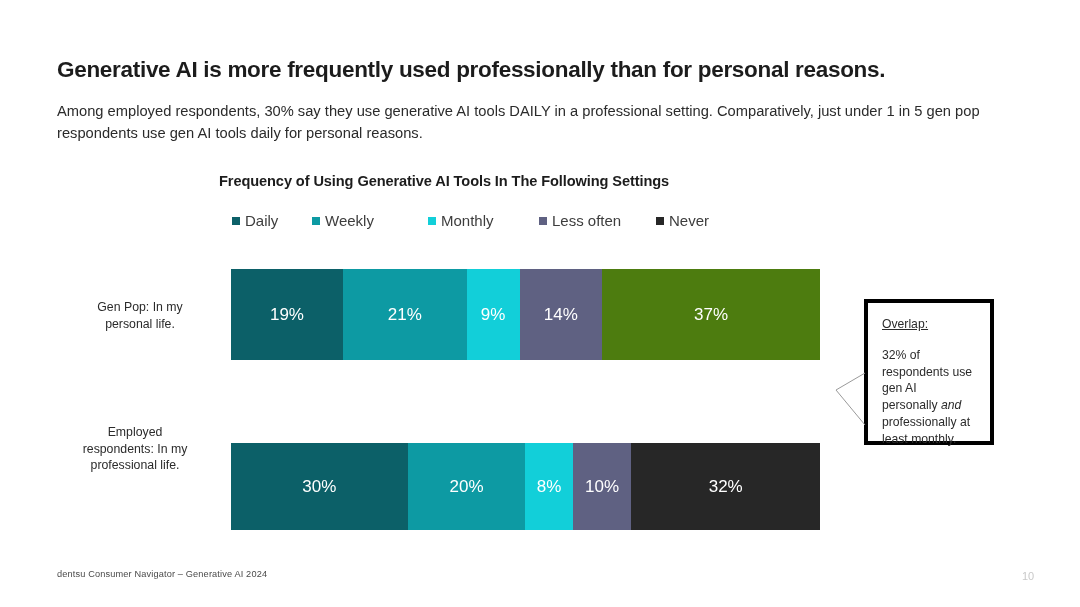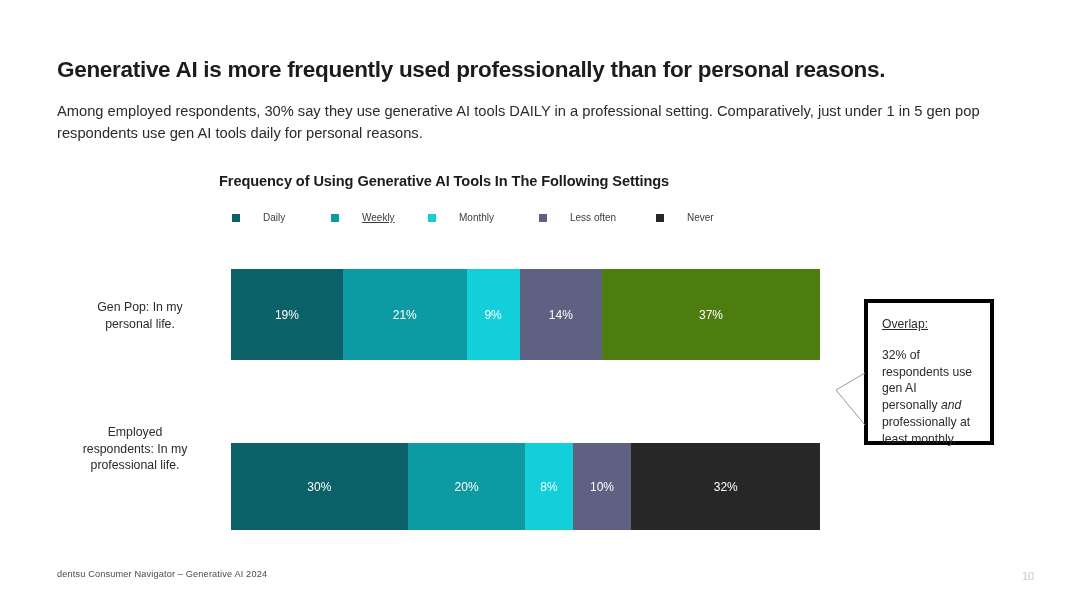--- a/index.html
+++ b/index.html
@@ -58,22 +58,22 @@
     position: absolute;
     left: 232px;
     top: 212px;
     width: 600px;
     height: 18px;
   }
   .legend-item {
     position: absolute;
     display: flex;
     align-items: center;
-    gap: 23px;
-    font-size: 10px;
+    gap: 5px;
+    font-size: 15px;
     color: #3d3d3d;
     white-space: nowrap;
   }
   .legend-swatch {
     width: 8px;
     height: 8px;
     display: inline-block;
     flex: 0 0 auto;
   }
 
@@ -91,21 +91,21 @@
   }
   .bar-row.row0 { top: 269px; height: 91px; }
   .bar-row.row1 { top: 403px; height: 87px; margin-top: 40px; }
 
   .seg {
     display: flex;
     align-items: center;
     justify-content: center;
     height: 100%;
     color: #ffffff;
-    font-size: 12px;
+    font-size: 17px;
     box-sizing: border-box;
     overflow: hidden;
     text-align: right;
   }
 
   .cat-label {
     position: absolute;
     text-align: center;
     font-size: 12.3px;
     line-height: 1.35;
@@ -188,21 +188,21 @@
   <div class="headline">Generative AI is more frequently used professionally than for personal reasons.</div>
   <div class="subhead">Among employed respondents, 30% say they use generative AI tools DAILY in a professional setting. Comparatively, just under 1 in 5 gen pop respondents use gen AI tools daily for personal reasons.</div>
 
   <div class="chart-title">Frequency of Using Generative AI Tools In The Following Settings</div>
 
   <div class="legend" id="legend">
       <div class="legend-item" style="left: 0px;">
         <span class="legend-swatch" style="background: rgb(12, 96, 104);"></span>
         <span>Daily</span>
       </div>
-      <div class="legend-item" style="left: 99px; text-decoration: underline;">
+      <div class="legend-item" style="left: 80px;">
         <span class="legend-swatch" style="background: rgb(13, 154, 163);"></span>
         <span>Weekly</span>
       </div>
       <div class="legend-item" style="left: 196px;">
         <span class="legend-swatch" style="background: rgb(18, 207, 217);"></span>
         <span>Monthly</span>
       </div>
       <div class="legend-item" style="left: 307px;">
         <span class="legend-swatch" style="background: rgb(95, 97, 130);"></span>
         <span>Less often</span>

